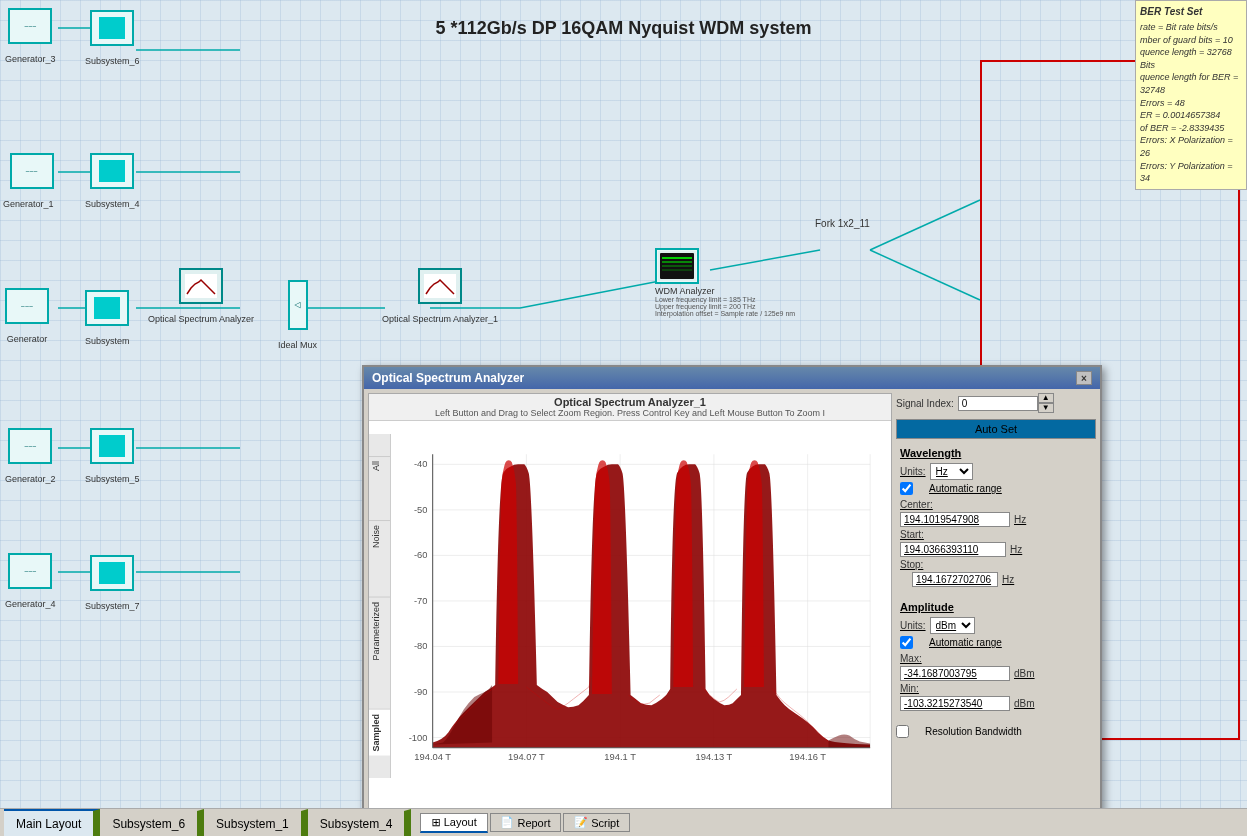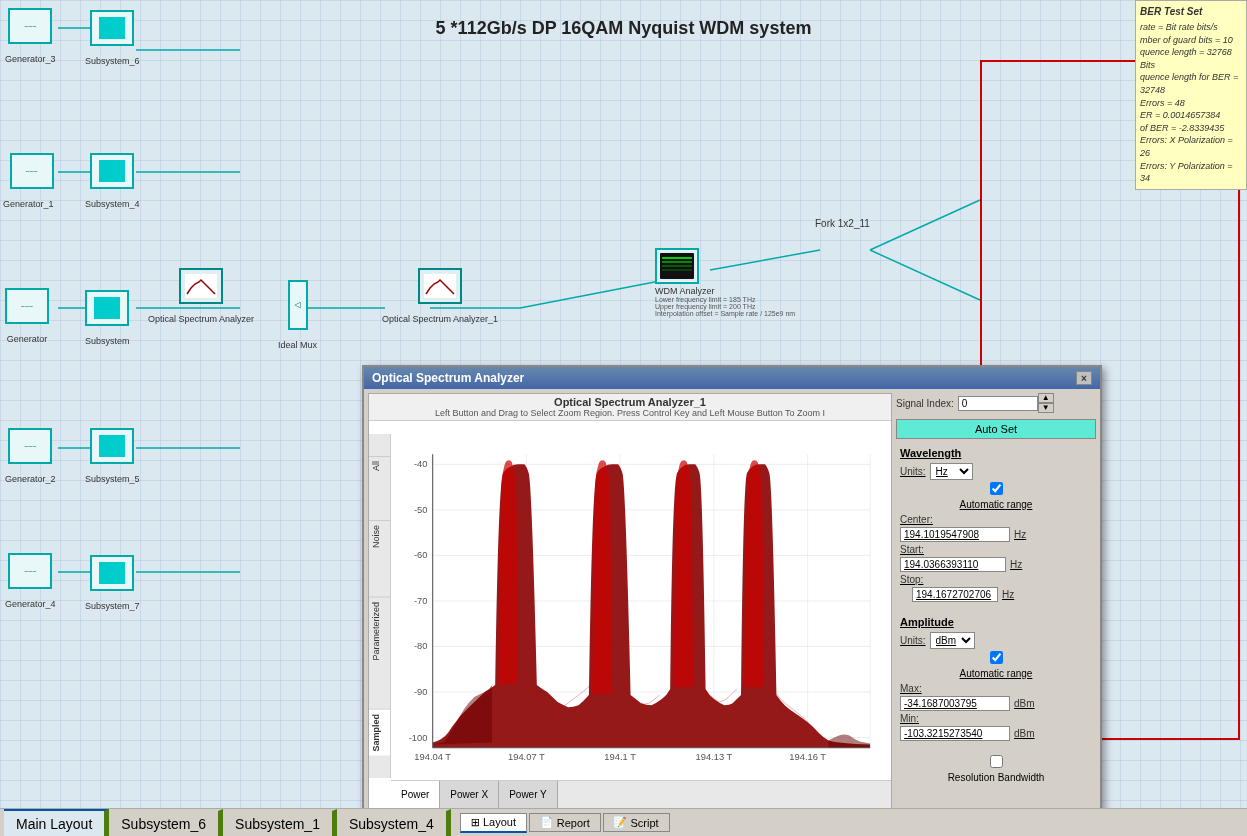--- a/index.html
+++ b/index.html
@@ -194,44 +194,43 @@
       padding: 1px 3px;
       font-size: 10px;
     }
     .ctrl-select {
       border: 1px solid #888;
       background: white;
       font-size: 10px;
       padding: 1px;
     }
     .ctrl-btn {
-      background: #5eead4;
+      background: #0369a1;
       border: 1px solid #888;
       padding: 3px 8px;
       font-size: 11px;
       cursor: pointer;
       width: 100%;
       text-align: center;
     }
     .ctrl-section {
       background: #d4d0c8;
       padding: 4px;
       text-decoration: underline;
     }
     .ctrl-section-title {
       font-size: 11px;
       font-weight: bold;
       margin-bottom: 4px;
     }
     .checkbox-row {
       display: flex;
       align-items: center;
-      gap: 4px;
+      gap: 16px;
       font-size: 10px;
-      flex-direction: column;
     }
 
     
     .spinner-group {
       display: flex;
       align-items: center;
       gap: 0;
     }
     .spinner-input {
       width: 80px;
@@ -270,23 +269,23 @@
       line-height: 1.4;
       font-style: italic;
     }
     .ber-title {
       font-weight: bold;
       font-size: 10px;
       margin-bottom: 2px;
     }
     .bottom-tab {
       padding: 12px 12px;
-      font-size: 14px;
+      font-size: 12px;
       cursor: pointer;
-      border-right: 5px solid #4d7c0f;
+      border-right: 7px solid #4d7c0f;
       border-top: 2px solid transparent;
       display: flex;
       align-items: center;
       background: #d4d0c8;
     }
     .bottom-tab.active {
       background: #dce8f0;
       border-top: 2px solid #0055aa;
     }
 
@@ -692,25 +691,20 @@
                 <path d="M366,252 Q370,256 374,262 Q378,266 383,270 Q388,274 393,278"></path>
                 <path d="M393,278 Q398,282 403,288 Q408,292 413,298 Q418,302 420,304"></path>
               </g>
             </g>
 
             <line x1="40" y1="20" x2="40" y2="310" stroke="#555" stroke-width="1"></line>
             <line x1="40" y1="310" x2="460" y2="310" stroke="#555" stroke-width="1"></line>
           </svg>
         </div>
 
-        <div class="chart-btabs">
-          <div class="btab active">Power</div>
-          <div class="btab">Power X</div>
-          <div class="btab">Power Y</div>
-        </div>
       </div>
 
       <div class="controls-panel">
 
         <div class="ctrl-row">
           <span class="ctrl-label">Signal Index:</span>
           <div class="spinner-group">
             <input type="text" class="spinner-input ctrl-input" value="0" style="">
             <div class="spinner-btns">
               <div class="spinner-btn">▲</div>

